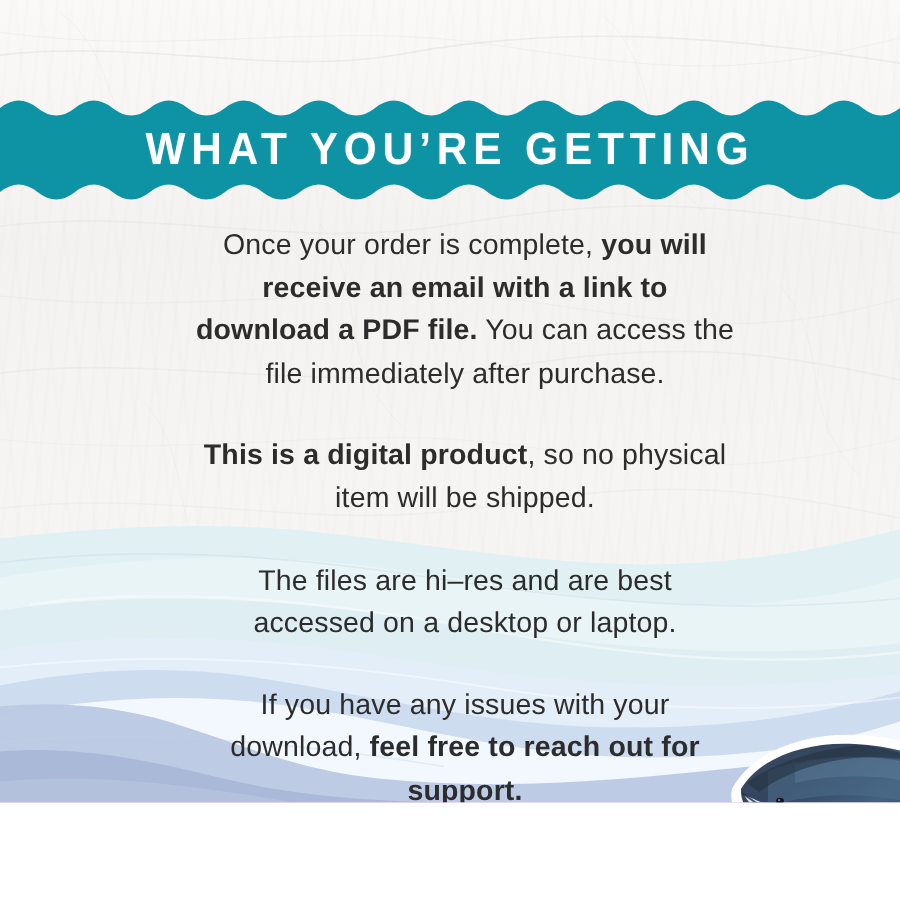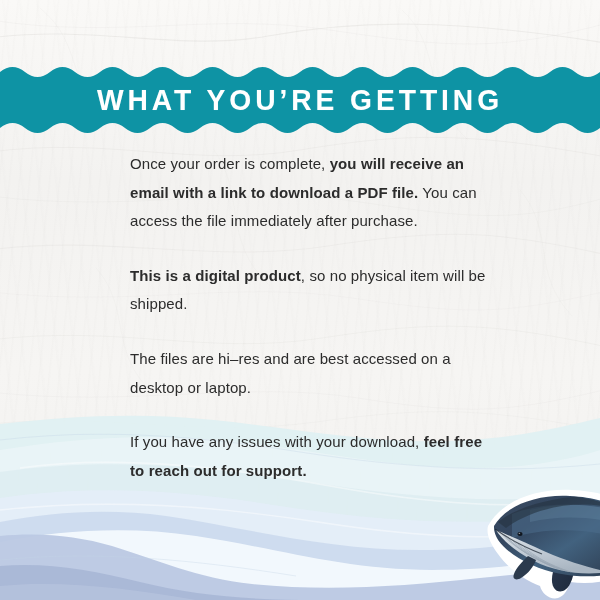--- a/index.html
+++ b/index.html
@@ -4,24 +4,25 @@
 <style>
   html, body {
     margin: 0;
     padding: 0;
     background: #ffffff;
   }
 
   #card {
     position: relative;
     width: 600px;
-    height: 600px;
+    height: 535px;
     overflow: hidden;
     font-family: "Liberation Sans", sans-serif;
     background: #d946ef;
+    text-align: center;
   }
 
   
   .marble-base {
     position: absolute;
     inset: 0;
     background:
       linear-gradient(180deg, #faf9f7 0%, #f3f2f0 30%, #f6f5f3 62%, #f1f0ee 100%);
   }
   .marble-veins {
@@ -96,21 +97,21 @@
   }
   .whale svg { display: block; }
 
   
   .body-copy {
     position: absolute;
     left: 130px;
     top: 150px;
     width: 360px;
     color: #2c2c2c;
-    font-size: 15px;
+    font-size: 19px;
     line-height: 28.6px;
     font-weight: 400;
     letter-spacing: .1px;
   }
   .body-copy p {
     margin: 0 0 26px 0;
   }
   .body-copy p:last-child { margin-bottom: 12px; }
   .body-copy b { font-weight: 700; }
 </style>

